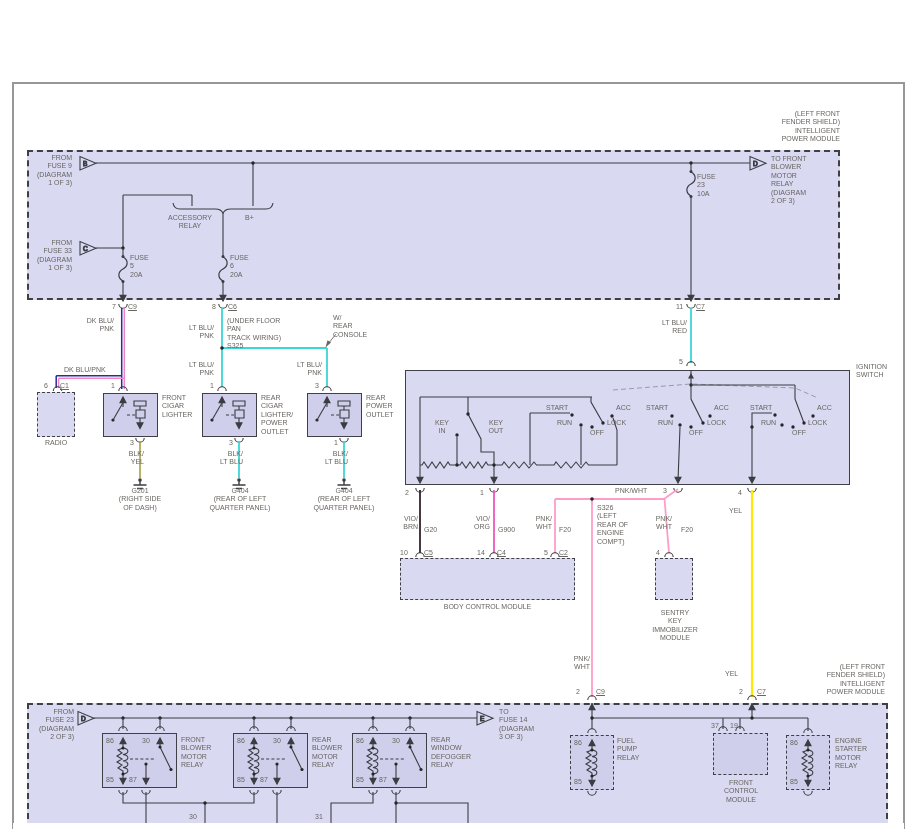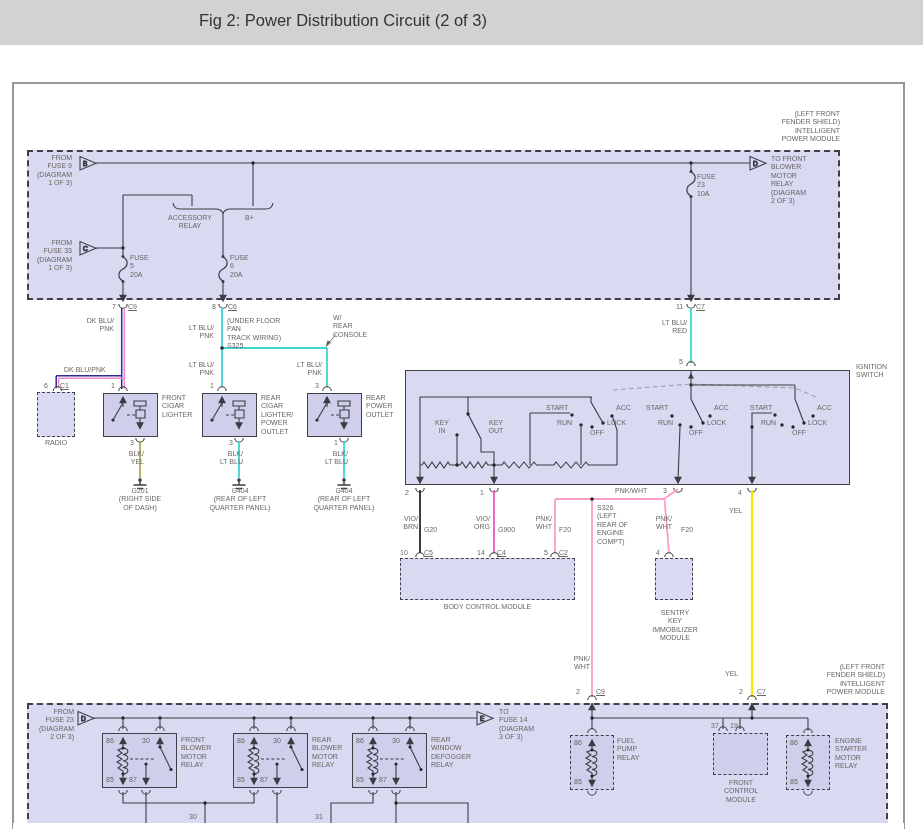--- a/index.html
+++ b/index.html
@@ -28,23 +28,20 @@
   .pn{stroke:#f285c8;stroke-width:1.5;fill:none;}
   .vb{stroke:#32222e;stroke-width:1.8;fill:none;}
   .tl{font-size:6.5px;fill:#67655f;font-family:"Liberation Sans",sans-serif;}
   .tri{fill:#d9d9f2;stroke:#3f3f46;stroke-width:1.1;}
   #strip{position:absolute;left:13px;top:823px;width:891px;height:6px;background:#fff;}
 </style>
 </head>
 <body>
 
 <div id="stage">
-  <div id="titlebar">
-    <div id="title">Fig 2: Power Distribution Circuit (2 of 3)</div>
-  </div>
   <div id="frame"></div>
 
   <div class="box dash" style="left:27px;top:150px;width:813px;height:150px;"></div>
   <div class="box dash1" style="left:37px;top:392px;width:38px;height:45px;"></div>
   <div class="box solid inner" style="left:103px;top:393px;width:55px;height:44px;"></div>
   <div class="box solid inner" style="left:202px;top:393px;width:55px;height:44px;"></div>
   <div class="box solid inner" style="left:307px;top:393px;width:55px;height:44px;"></div>
   <div class="box solid" style="left:405px;top:370px;width:445px;height:115px;"></div>
   <div class="box dash1" style="left:400px;top:558px;width:175px;height:42px;"></div>
   <div class="box dash1" style="left:655px;top:558px;width:38px;height:42px;"></div>

